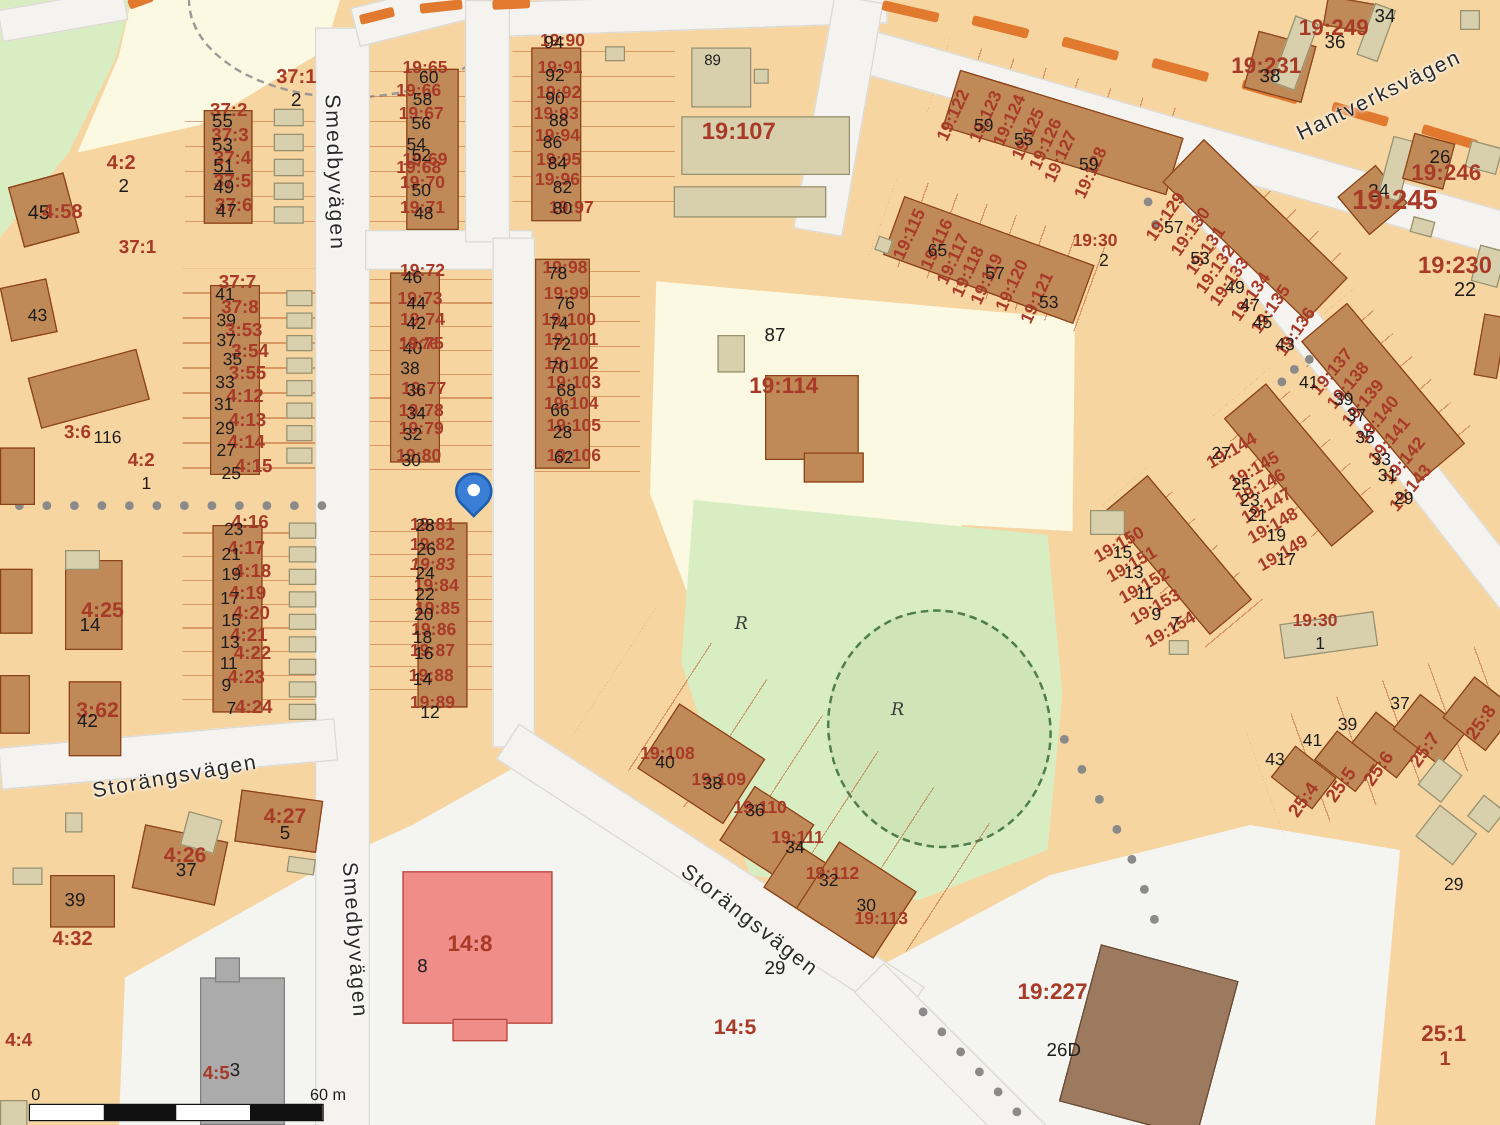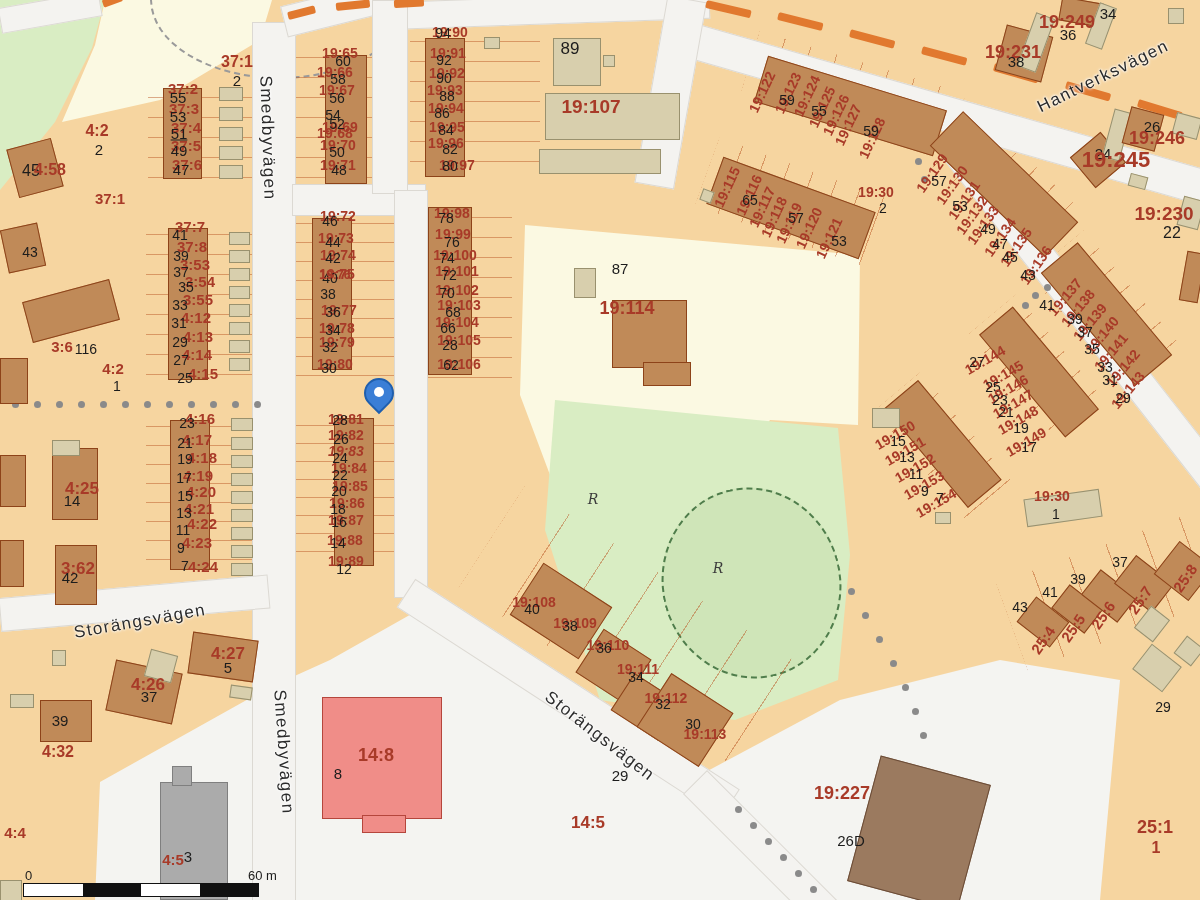--- a/index.html
+++ b/index.html
@@ -310,21 +310,21 @@
       <div class="lbl p" style="left: 457px; top: 290px; font-size: 14px; transform: translate(-50%, -50%);">19:102</div>
       <div class="lbl h" style="left: 447px; top: 293px; font-size: 14px; transform: translate(-50%, -50%);">70</div>
       <div class="lbl p" style="left: 459px; top: 305px; font-size: 14px; transform: translate(-50%, -50%);">19:103</div>
       <div class="lbl h" style="left: 453px; top: 312px; font-size: 14px; transform: translate(-50%, -50%);">68</div>
       <div class="lbl p" style="left: 457px; top: 322px; font-size: 14px; transform: translate(-50%, -50%);">19:104</div>
       <div class="lbl h" style="left: 448px; top: 328px; font-size: 14px; transform: translate(-50%, -50%);">66</div>
       <div class="lbl p" style="left: 459px; top: 340px; font-size: 14px; transform: translate(-50%, -50%);">19:105</div>
       <div class="lbl h" style="left: 450px; top: 345px; font-size: 14px; transform: translate(-50%, -50%);">28</div>
       <div class="lbl p" style="left: 459px; top: 364px; font-size: 14px; transform: translate(-50%, -50%);">19:106</div>
       <div class="lbl h" style="left: 451px; top: 365px; font-size: 14px; transform: translate(-50%, -50%);">62</div>
-      <div class="lbl h" style="left: 570px; top: 48px; font-size: 17px; transform: translate(-50%, -50%);">89</div>
+      <div class="lbl h" style="left: 570px; top: 48px; font-size: 12px; transform: translate(-50%, -50%);">89</div>
       <div class="lbl p" style="left: 591px; top: 106px; font-size: 19px; transform: translate(-50%, -50%);">19:107</div>
       <div class="lbl h" style="left: 620px; top: 268px; font-size: 15px; transform: translate(-50%, -50%);">87</div>
       <div class="lbl p" style="left: 627px; top: 308px; font-size: 18px; transform: translate(-50%, -50%);">19:114</div>
       <div class="lbl p" style="left: 762px; top: 92px; font-size: 14px; transform: translate(-50%, -50%) rotate(-65deg);">19:122</div>
       <div class="lbl p" style="left: 788px; top: 93px; font-size: 14px; transform: translate(-50%, -50%) rotate(-65deg);">19:123</div>
       <div class="lbl h" style="left: 787px; top: 100px; font-size: 14px; transform: translate(-50%, -50%);">59</div>
       <div class="lbl p" style="left: 807px; top: 96px; font-size: 14px; transform: translate(-50%, -50%) rotate(-65deg);">19:124</div>
       <div class="lbl p" style="left: 822px; top: 107px; font-size: 14px; transform: translate(-50%, -50%) rotate(-65deg);">19:125</div>
       <div class="lbl h" style="left: 819px; top: 111px; font-size: 14px; transform: translate(-50%, -50%);">55</div>
       <div class="lbl p" style="left: 836px; top: 115px; font-size: 14px; transform: translate(-50%, -50%) rotate(-65deg);">19:126</div>

